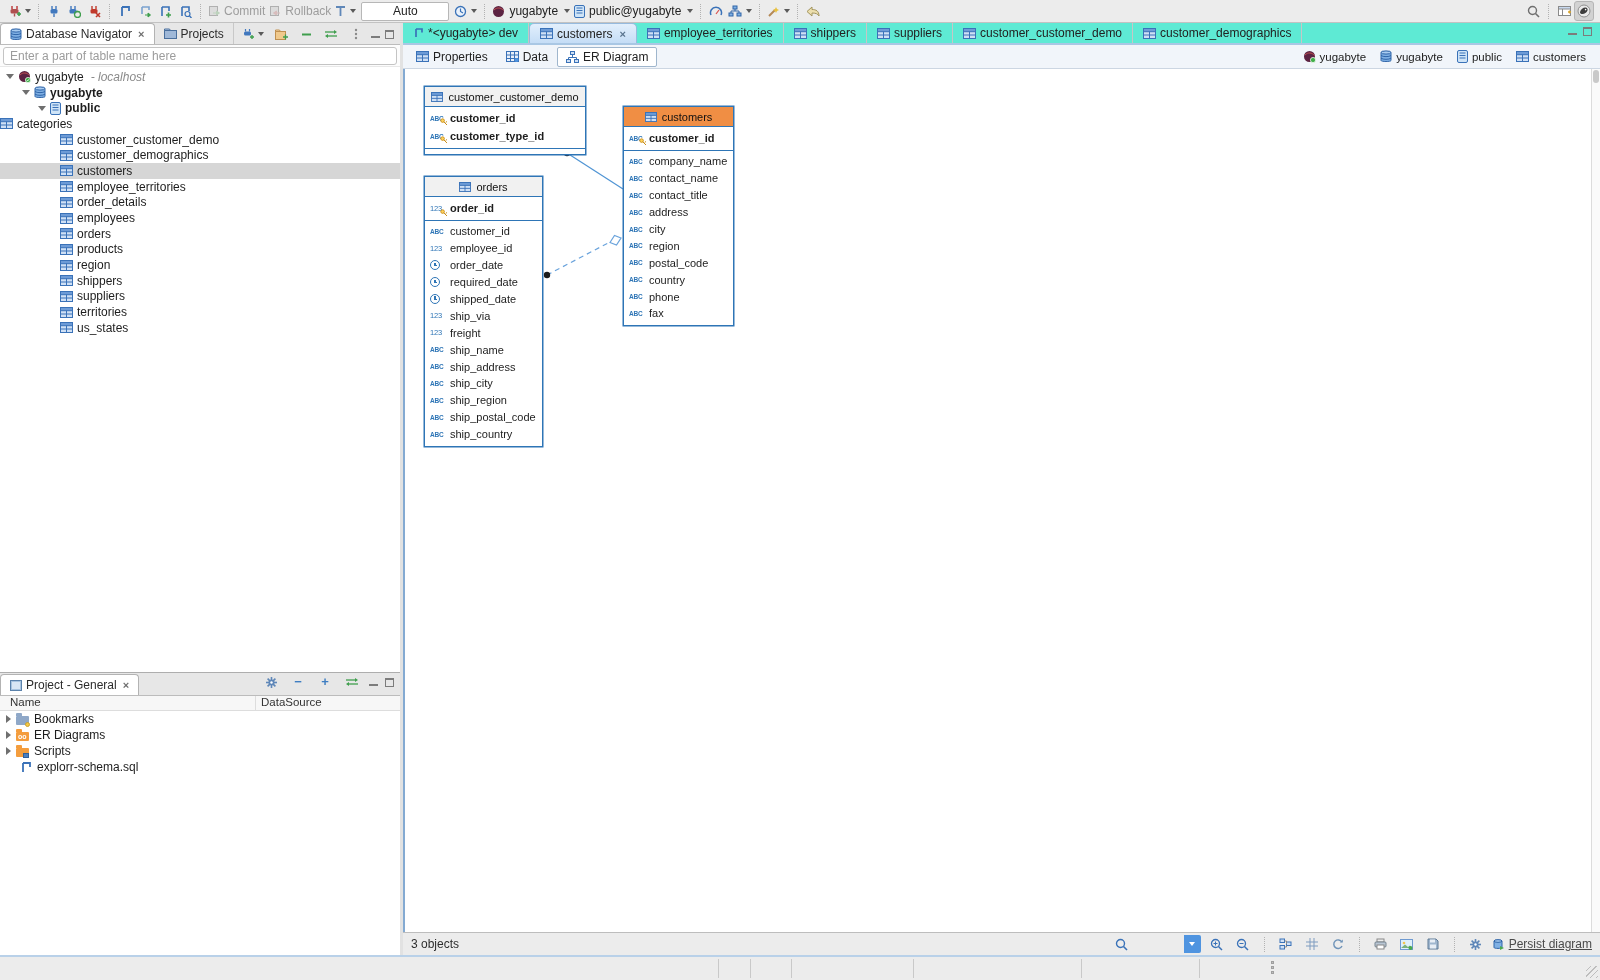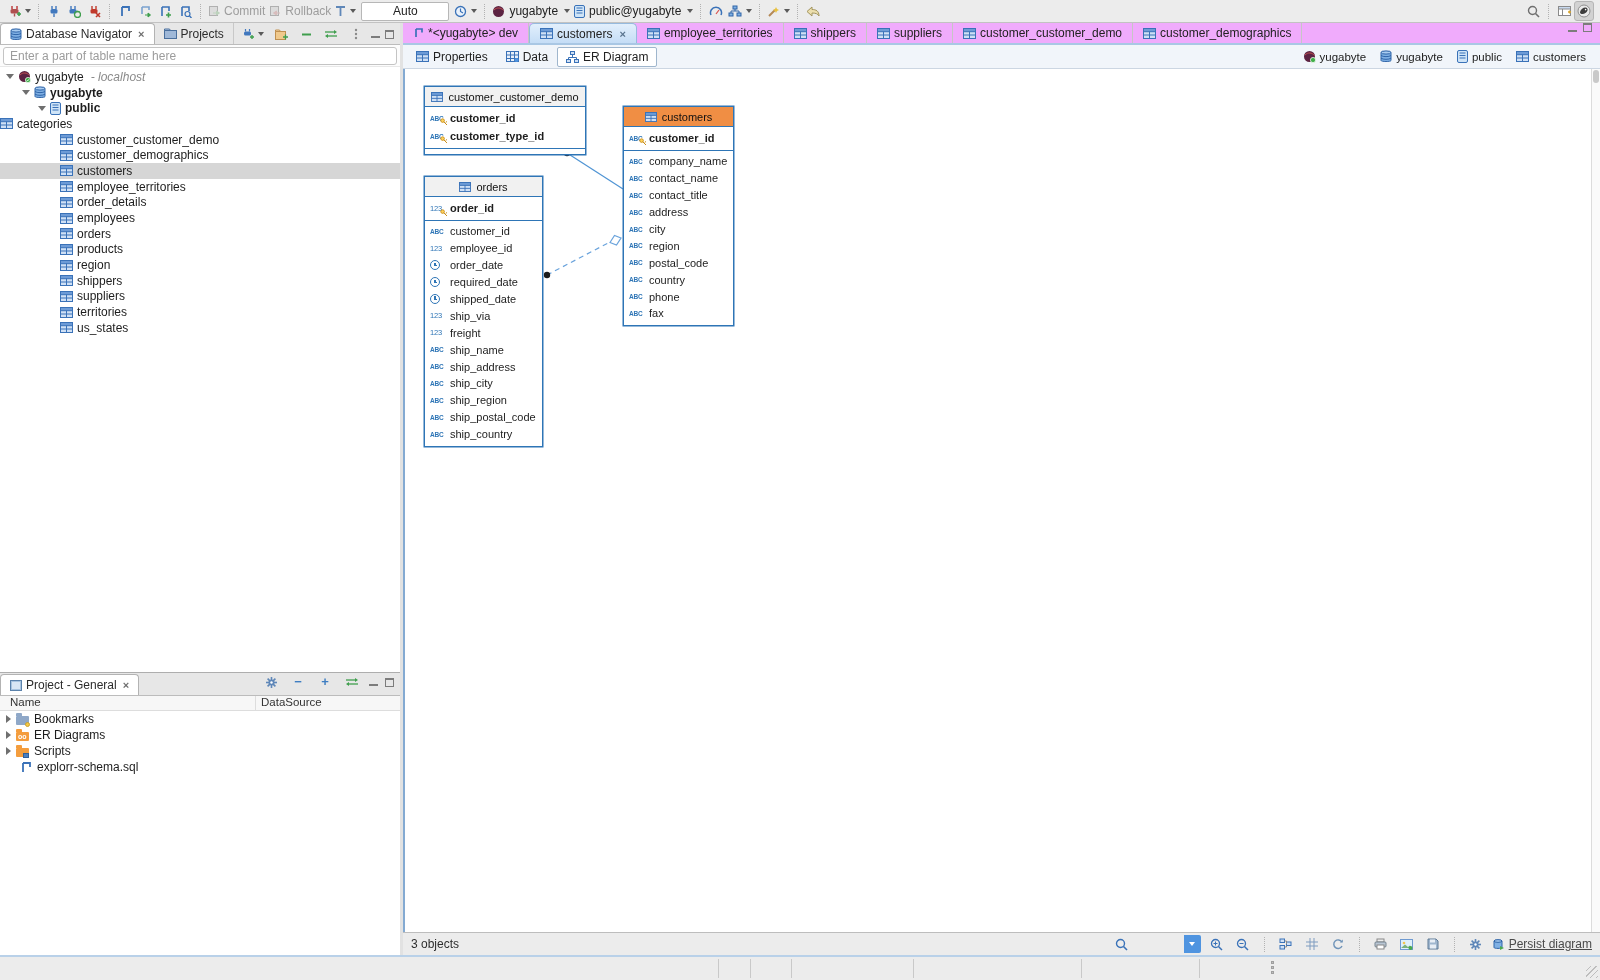--- a/index.html
+++ b/index.html
@@ -64,21 +64,21 @@
   .prow { height:16px; display:flex; align-items:center; gap:5px; padding-left:6px; }
   .folder { width:13px; height:9px; border-radius:1px; position:relative; margin-top:2px; flex:0 0 auto; }
   .folder::before { content:""; position:absolute; top:-3px; left:0; width:6px; height:3px; background:inherit; border-radius:1px 1px 0 0; }
   .folder.blue { background:#8fa8c8; } .folder.orange { background:#f49d3d; }
   .folder .star { position:absolute; right:-1px; bottom:-2px; width:5px; height:5px; background:#f6c944; border-radius:50%; border:1px solid #caa22f; }
   .folder .chip { position:absolute; right:0; bottom:-1px; width:6px; height:5px; background:#4a7fc0; border:1px solid #2f5f9a; }
   .folder .oo { position:absolute; left:2px; top:1px; color:#fff; font-size:7px; font-weight:bold; line-height:7px; }
 
   
   .right-col { flex:1 1 auto; display:flex; flex-direction:column; min-width:0; }
-  .editor-tabbar { height:22px; flex:0 0 22px; background:#f0abfc; border-bottom:2px solid #a9c7e4; display:flex; align-items:flex-start;gap:40px; }
+  .editor-tabbar { height:22px; flex:0 0 22px; background:#5eead4; border-bottom:2px solid #a9c7e4; display:flex; align-items:center;gap:40px; }
   .etabs { display:flex; align-items:flex-end; height:20px; }
   .etab { height:20px; display:flex; align-items:center; gap:4px; padding:0 10px; font-size:12px; color:#222; border-right:1px solid #c6c6c6; white-space:nowrap; }
   .etab .eico { display:none; }
   .etab.icon-table .eico.table { display:inline-flex; }
   .etab.icon-sql .eico.sql { display:inline-flex; }
   .etab .etab-close { display:none; color:#5a748e; font-weight:bold; font-size:11px; margin-left:3px; }
   .etab.active { background:linear-gradient(#e2effc,#c5ddf6); border:1px solid #96bade; border-bottom:none; border-radius:5px 5px 0 0; }
   .etab.active .etab-close { display:inline; }
   .etabbar-tools { margin-left:auto; display:flex; align-items:center; gap:6px; padding:0 8px 4px 0; }
 

